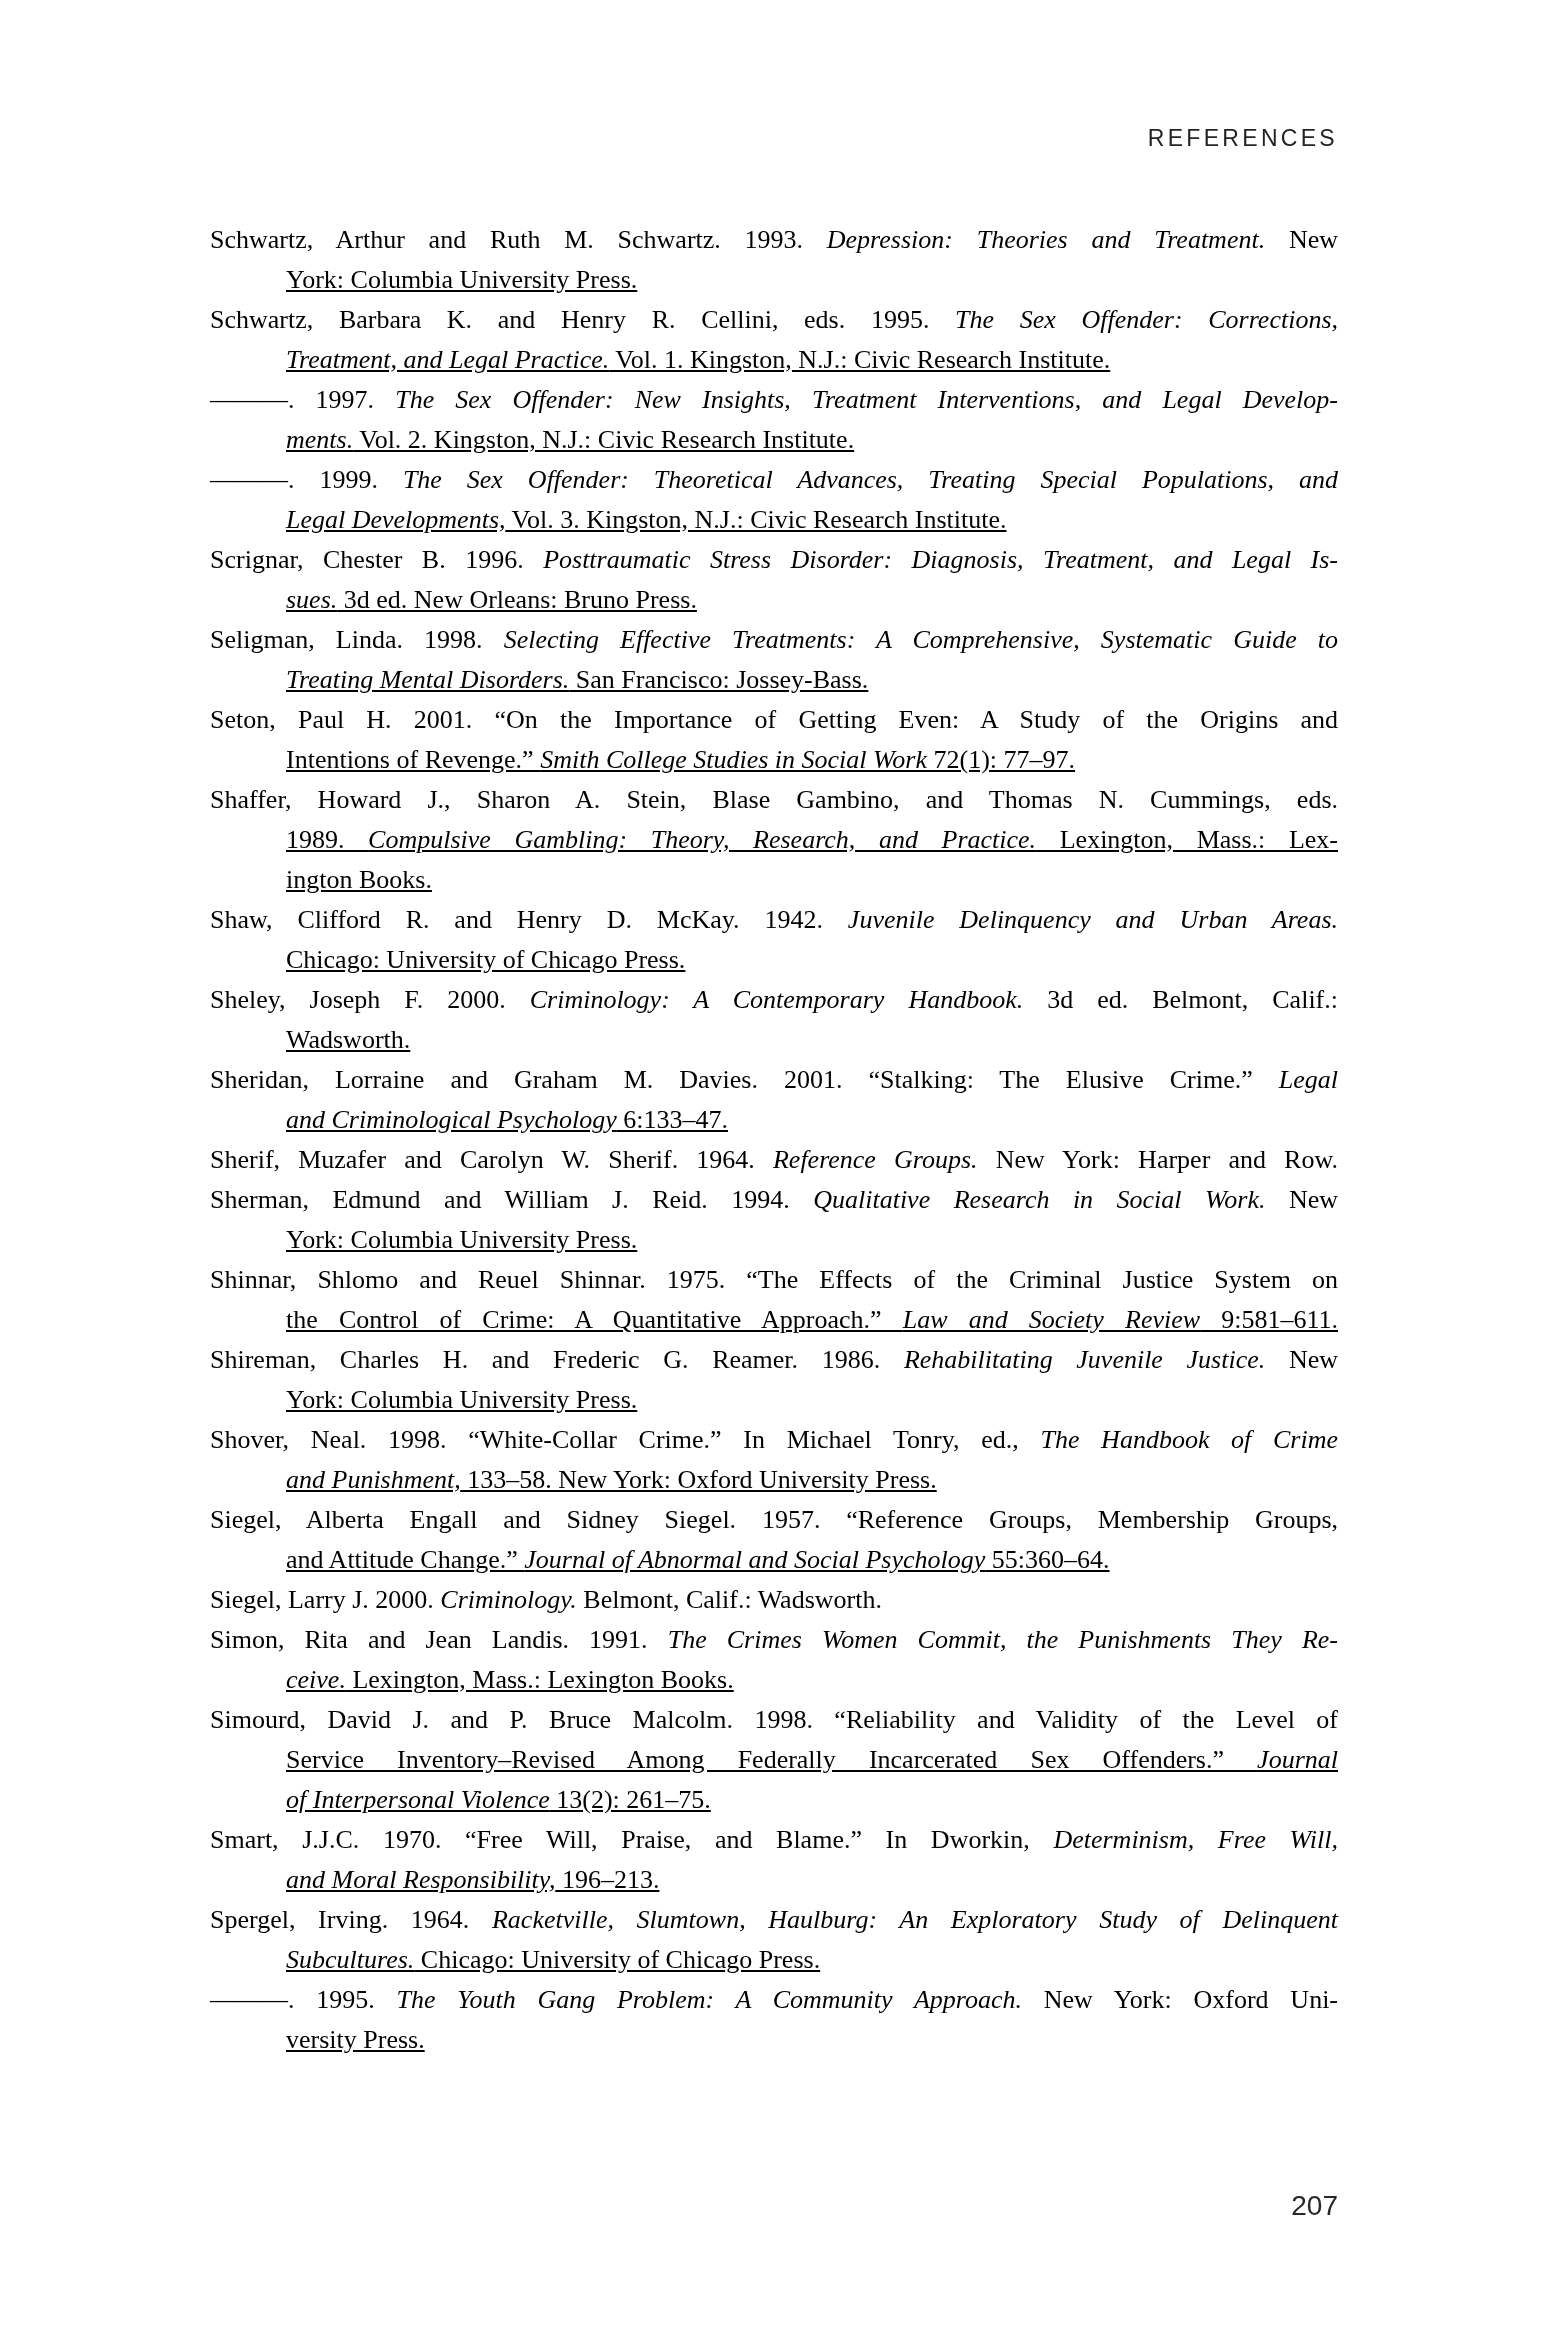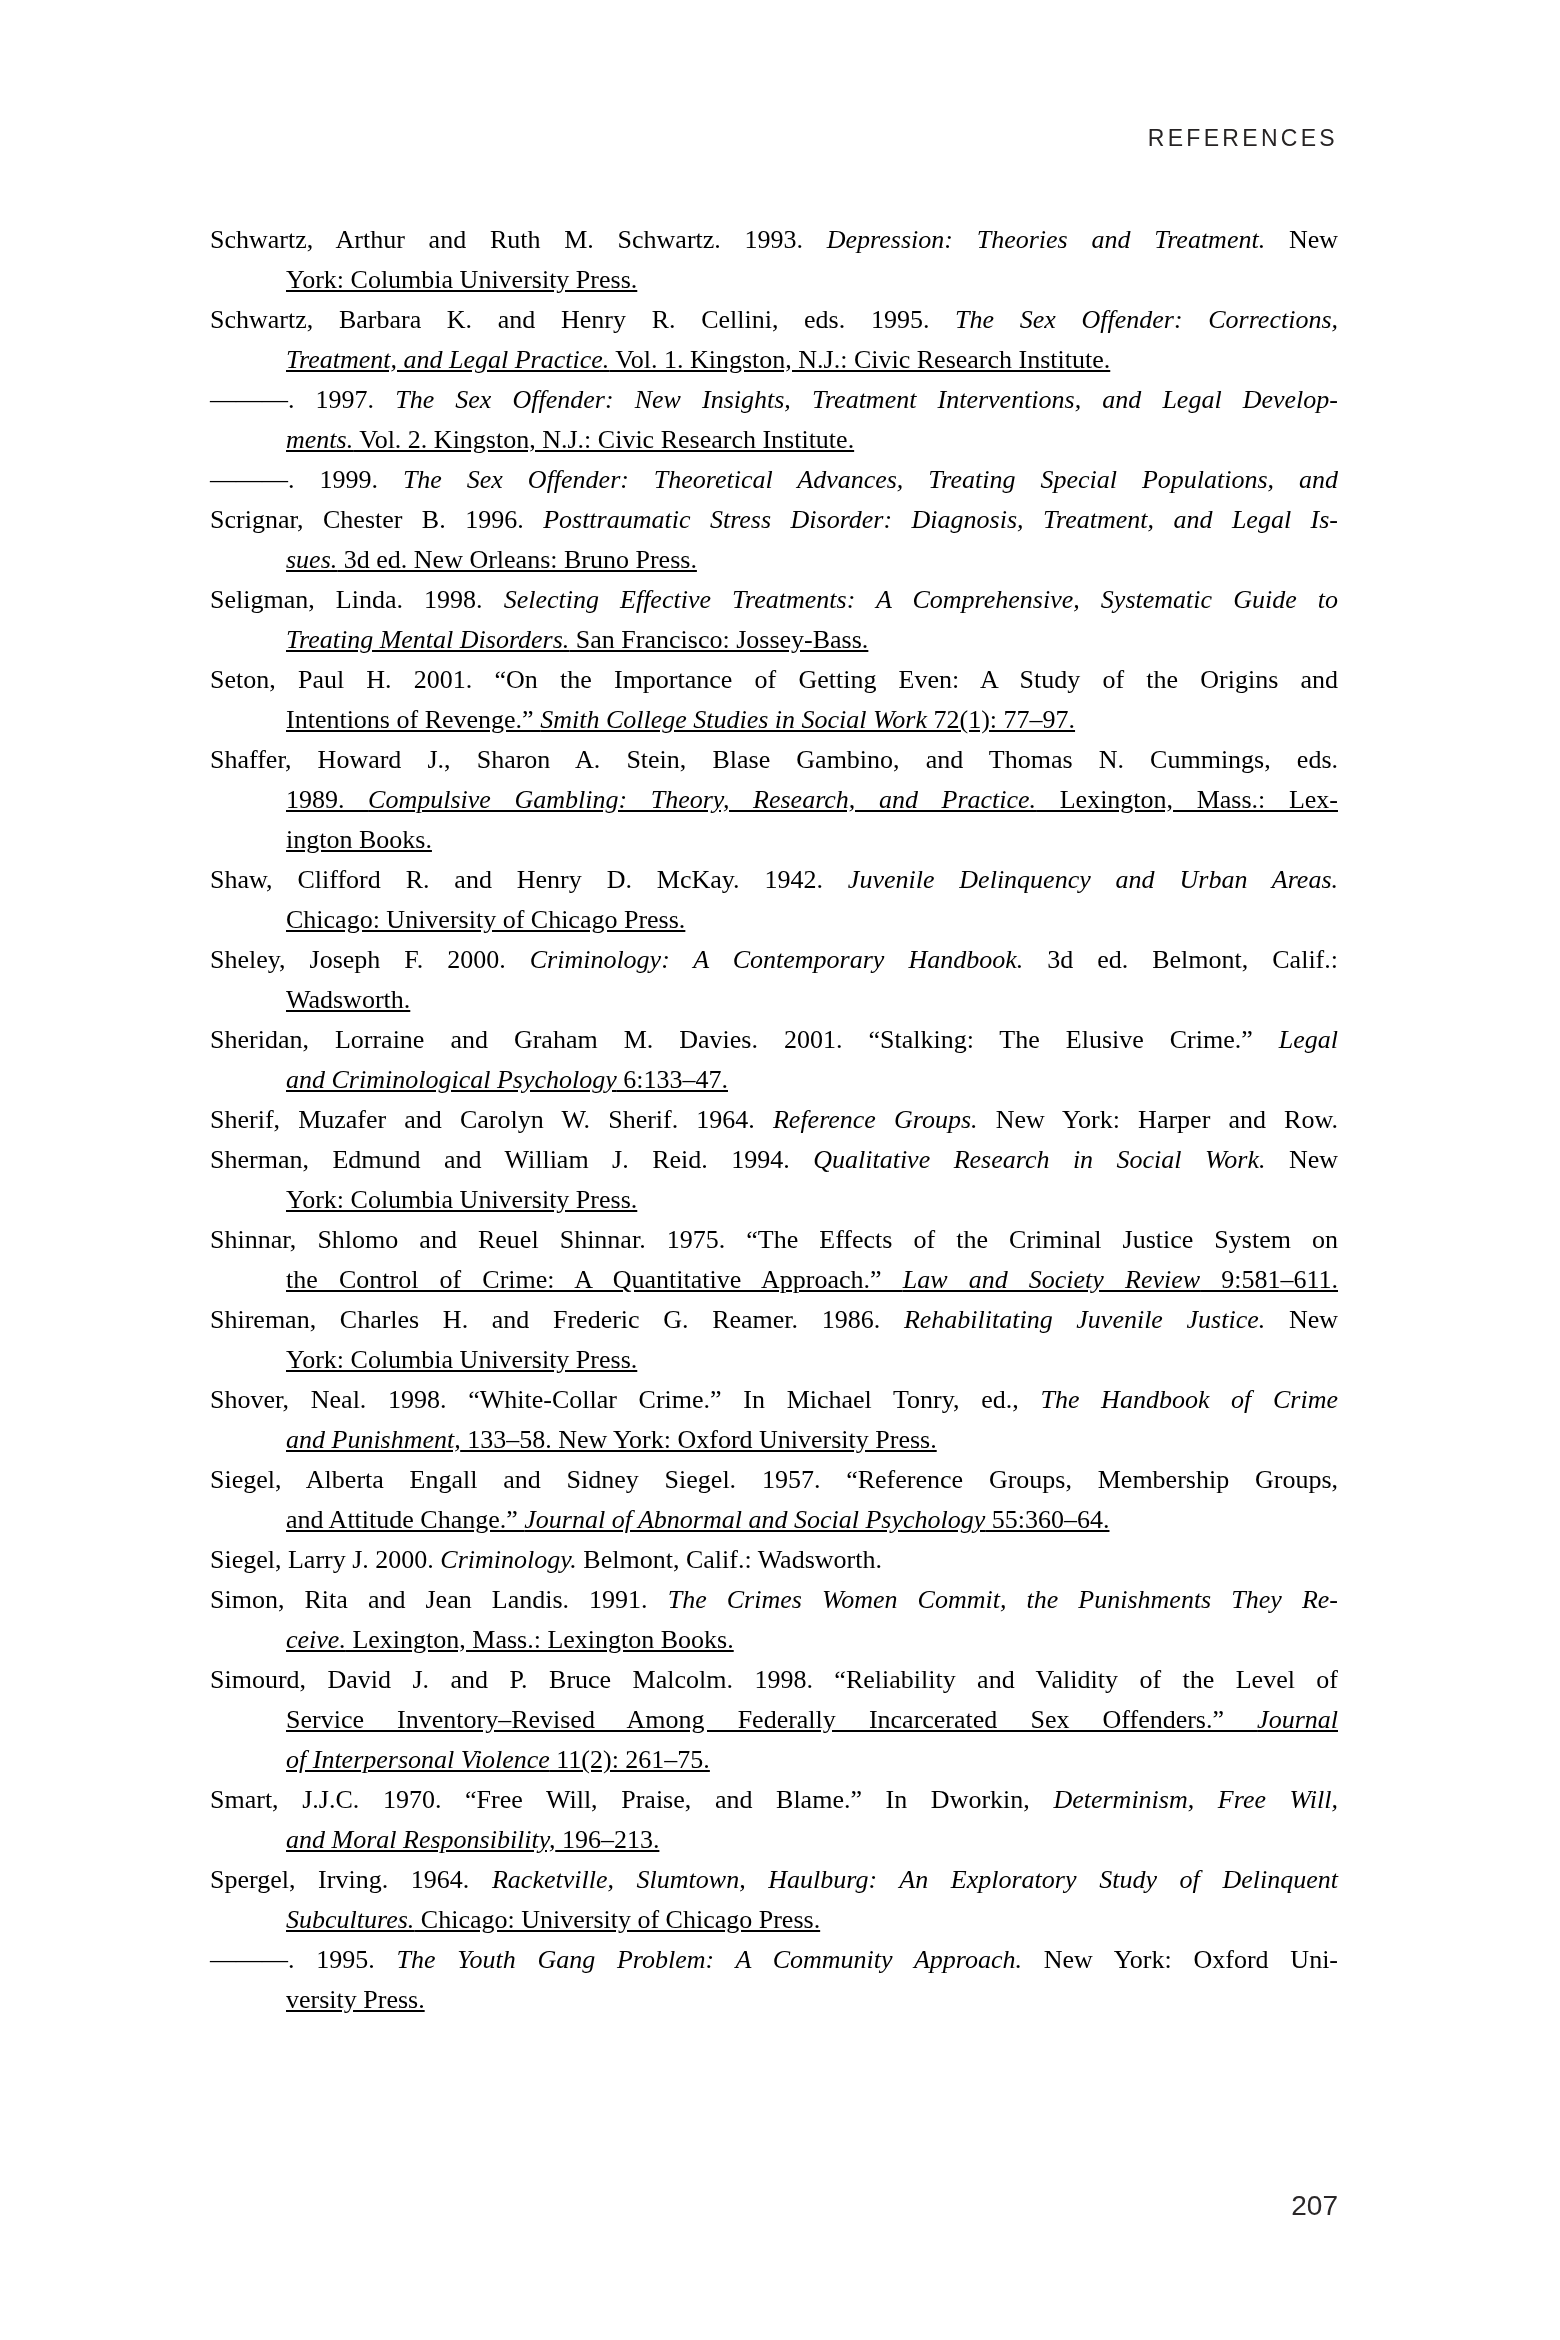--- a/index.html
+++ b/index.html
@@ -62,20 +62,21 @@
       <div class="entry">
         <div class="line"><span class="rm">Schwartz, Barbara K. and Henry R. Cellini, eds. 1995. </span><span class="it">The Sex Offender: Corrections,</span></div>
         <div class="line cont nat"><span class="it">Treatment, and Legal Practice.</span><span class="rm"> Vol. 1. Kingston, N.J.: Civic Research Institute.</span></div>
       </div>
       <div class="entry">
         <div class="line"><span class="rm">———. 1997. </span><span class="it">The Sex Offender: New Insights, Treatment Interventions, and Legal Develop-</span></div>
         <div class="line cont nat"><span class="it">ments.</span><span class="rm"> Vol. 2. Kingston, N.J.: Civic Research Institute.</span></div>
       </div>
       <div class="entry">
         <div class="line"><span class="rm">———. 1999. </span><span class="it">The Sex Offender: Theoretical Advances, Treating Special Populations, and</span></div>
+        <div class="line cont nat"><span class="it">Legal Developments,</span><span class="rm"> Vol. 3. Kingston, N.J.: Civic Research Institute.</span></div>
       </div>
       <div class="entry">
         <div class="line"><span class="rm">Scrignar, Chester B. 1996. </span><span class="it">Posttraumatic Stress Disorder: Diagnosis, Treatment, and Legal Is-</span></div>
         <div class="line cont nat"><span class="it">sues.</span><span class="rm"> 3d ed. New Orleans: Bruno Press.</span></div>
       </div>
       <div class="entry">
         <div class="line"><span class="rm">Seligman, Linda. 1998. </span><span class="it">Selecting Effective Treatments: A Comprehensive, Systematic Guide to</span></div>
         <div class="line cont nat"><span class="it">Treating Mental Disorders.</span><span class="rm"> San Francisco: Jossey-Bass.</span></div>
       </div>
       <div class="entry">
@@ -125,21 +126,21 @@
       <div class="entry">
         <div class="line nat"><span class="rm">Siegel, Larry J. 2000. </span><span class="it">Criminology.</span><span class="rm"> Belmont, Calif.: Wadsworth.</span></div>
       </div>
       <div class="entry">
         <div class="line"><span class="rm">Simon, Rita and Jean Landis. 1991. </span><span class="it">The Crimes Women Commit, the Punishments They Re-</span></div>
         <div class="line cont nat"><span class="it">ceive.</span><span class="rm"> Lexington, Mass.: Lexington Books.</span></div>
       </div>
       <div class="entry">
         <div class="line"><span class="rm">Simourd, David J. and P. Bruce Malcolm. 1998. “Reliability and Validity of the Level of</span></div>
         <div class="line cont"><span class="rm">Service Inventory–Revised Among Federally Incarcerated Sex Offenders.” </span><span class="it">Journal</span></div>
-        <div class="line cont nat"><span class="it">of Interpersonal Violence</span><span class="rm"> 11(2): 261–75.</span></div>
+        <div class="line cont nat"><span class="it">of Interpersonal Violence</span><span class="rm"> 13(2): 261–75.</span></div>
       </div>
       <div class="entry">
         <div class="line"><span class="rm">Smart, J.J.C. 1970. “Free Will, Praise, and Blame.” In Dworkin, </span><span class="it">Determinism, Free Will,</span></div>
         <div class="line cont nat"><span class="it">and Moral Responsibility,</span><span class="rm"> 196–213.</span></div>
       </div>
       <div class="entry">
         <div class="line"><span class="rm">Spergel, Irving. 1964. </span><span class="it">Racketville, Slumtown, Haulburg: An Exploratory Study of Delinquent</span></div>
         <div class="line cont nat"><span class="it">Subcultures.</span><span class="rm"> Chicago: University of Chicago Press.</span></div>
       </div>
       <div class="entry">

